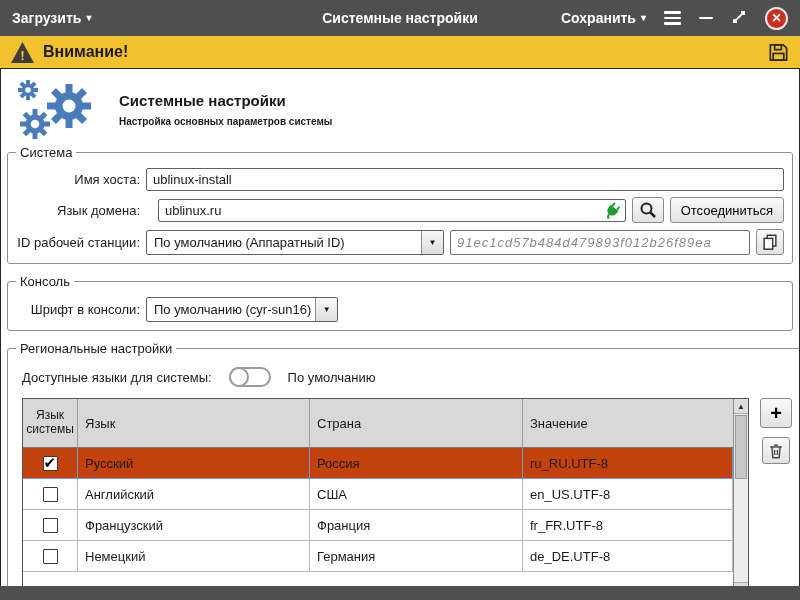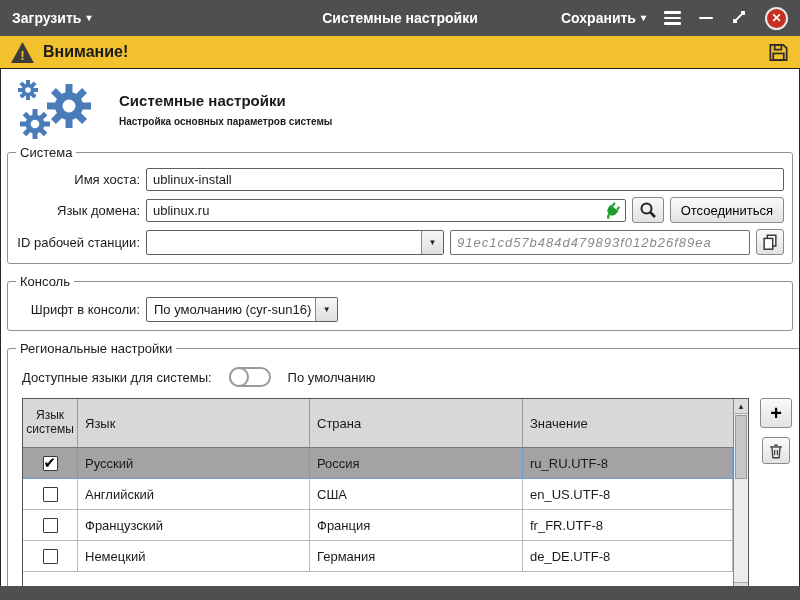--- a/index.html
+++ b/index.html
@@ -59,21 +59,21 @@
 
   .frow { display:flex; align-items:center; margin-top:6px; gap:6px; }
   .flabel { width:124px; flex:none; text-align:right; }
 
   input.text {
     height:23px; border:1px solid #5f5f5f; border-radius:2px; background:#fff;
     padding:0 6px; font:13px "Liberation Sans", sans-serif; color:#1a1a1a; outline:none;
   }
   .grow { flex:1; }
   .input-wrap { position:relative; flex:1; display:flex; }
-  .input-wrap input { width:100%; padding-right:28px; }
+  .input-wrap input { width:100%; padding-right:28px;margin-left:12px; }
   .plug { position:absolute; right:5px; top:3px; }
 
   .btn {
     height:26px; background:linear-gradient(#fafafa,#e2e2e2);
     border:1px solid #8a8a8a; border-radius:3px;
     display:flex; align-items:center; justify-content:center;
     font:13px "Liberation Sans", sans-serif; padding:0 10px; flex:none;
   }
   .icon-btn { width:32px; padding:0; }
 
@@ -114,21 +114,21 @@
   }
   .tr { display:flex; height:31px; border-bottom:1px solid #b8b8b8; margin-right:15px; }
   .td { border-right:1px solid #b8b8b8; display:flex; align-items:center; padding-left:7px; }
   .c1 { width:55px; justify-content:center; padding:0; text-align:center; }
   .th.c1 { font-size:12px; line-height:1.15; }
   .c2 { width:232px; }
   .c3 { width:213px; }
   .c4 { flex:1; }
   .tfill { height:25px; margin-right:15px; }
 
-  .tr.selected { background:#a3a3a3; }
+  .tr.selected { background:#c2410c; }
   .tr.selected .td { border-right-color:#6f9ed6; }
   .tr.selected { border-bottom-color:#6f9ed6; }
 
   input.cb {
     appearance:none; -webkit-appearance:none; width:15px; height:15px;
     border:1.5px solid #3a3a3a; border-radius:1px; background:#fff;
     margin:0; position:relative;
   }
   input.cb:checked::after {
     content:"✔"; position:absolute; left:0px; top:-3px;
@@ -265,20 +265,21 @@
           <circle cx="7.5" cy="7.5" r="5" fill="none" stroke="#222" stroke-width="2"></circle>
           <line x1="11.5" y1="11.5" x2="16" y2="16" stroke="#222" stroke-width="2.5"></line>
         </svg>
       </button>
       <button class="btn">Отсоединиться</button>
     </div>
 
     <div class="frow">
       <span class="flabel">ID рабочей станции:</span>
       <div class="combo station-combo">
+        <span>По умолчанию (Аппаратный ID)</span>
         <span class="arrow-box">▼</span>
       </div>
       <input class="text hash" type="text" readonly="" value="91ec1cd57b484d479893f012b26f89ea" style="">
       <button class="btn icon-btn" style="width:28px;">
         <svg width="18" height="18" viewBox="0 0 20 20">
           <rect x="7" y="2.5" width="9.5" height="12" fill="#fff" stroke="#333" stroke-width="1.6"></rect>
           <rect x="3.5" y="6" width="9.5" height="12" fill="#fff" stroke="#333" stroke-width="1.6"></rect>
         </svg>
       </button>
     </div>

